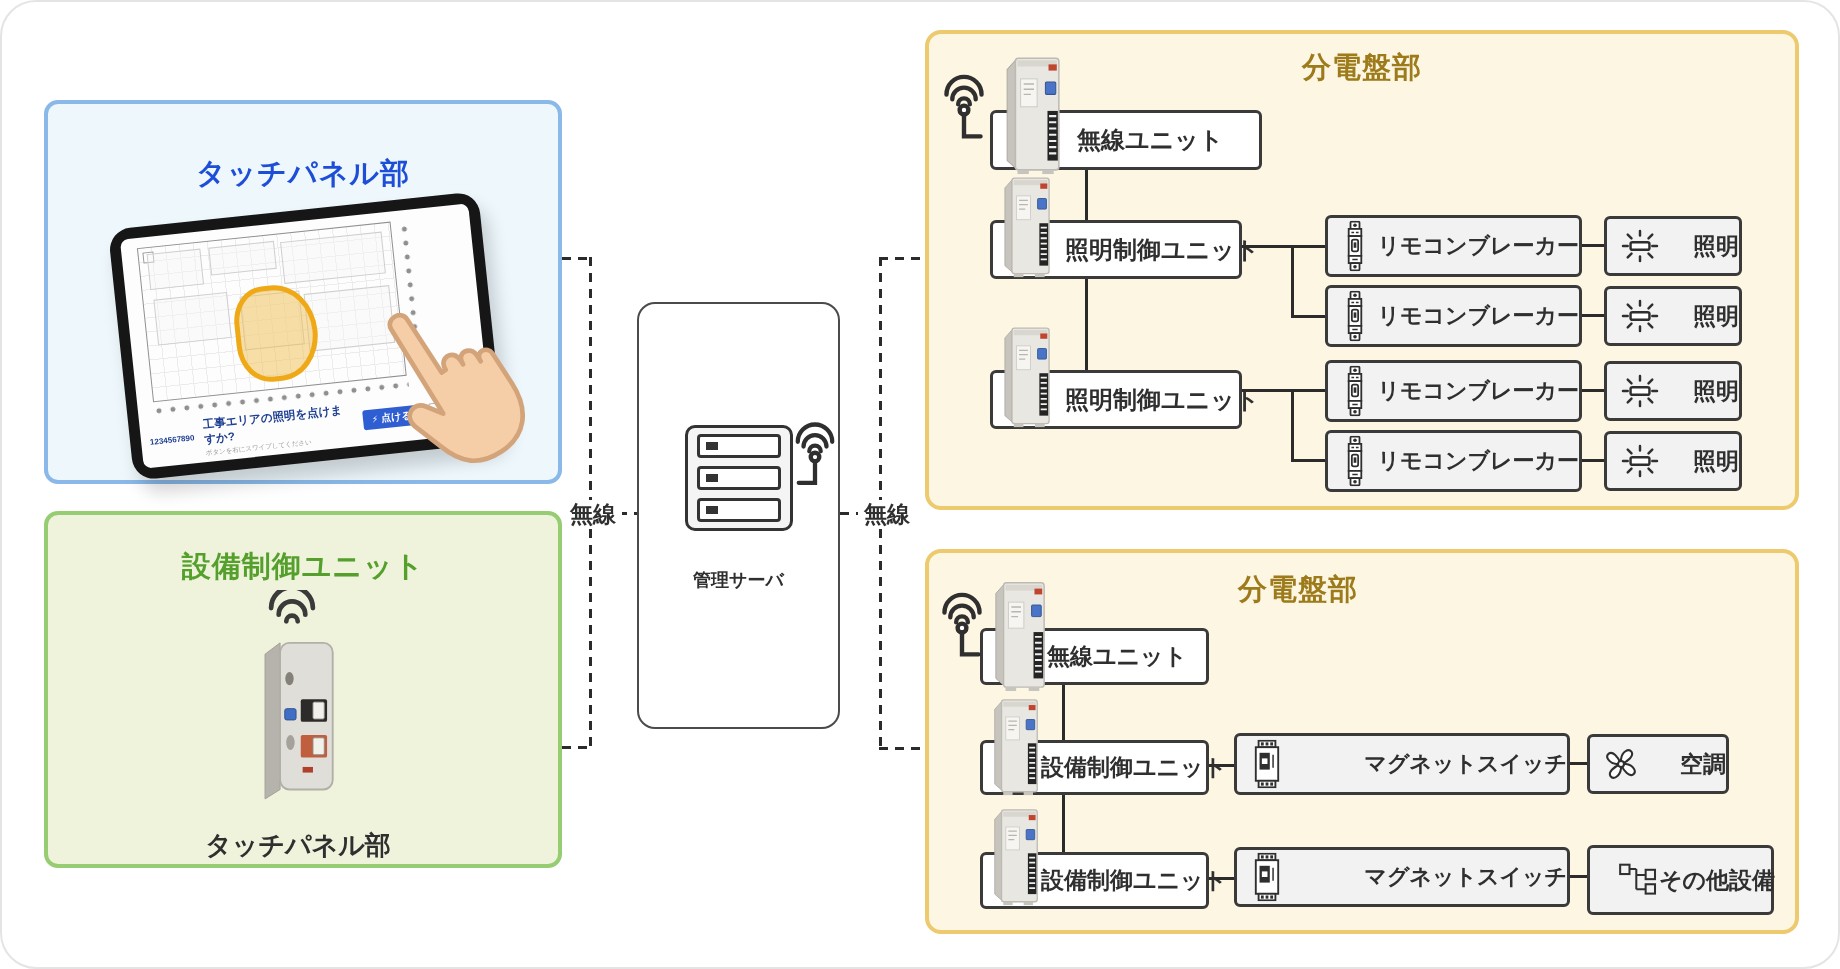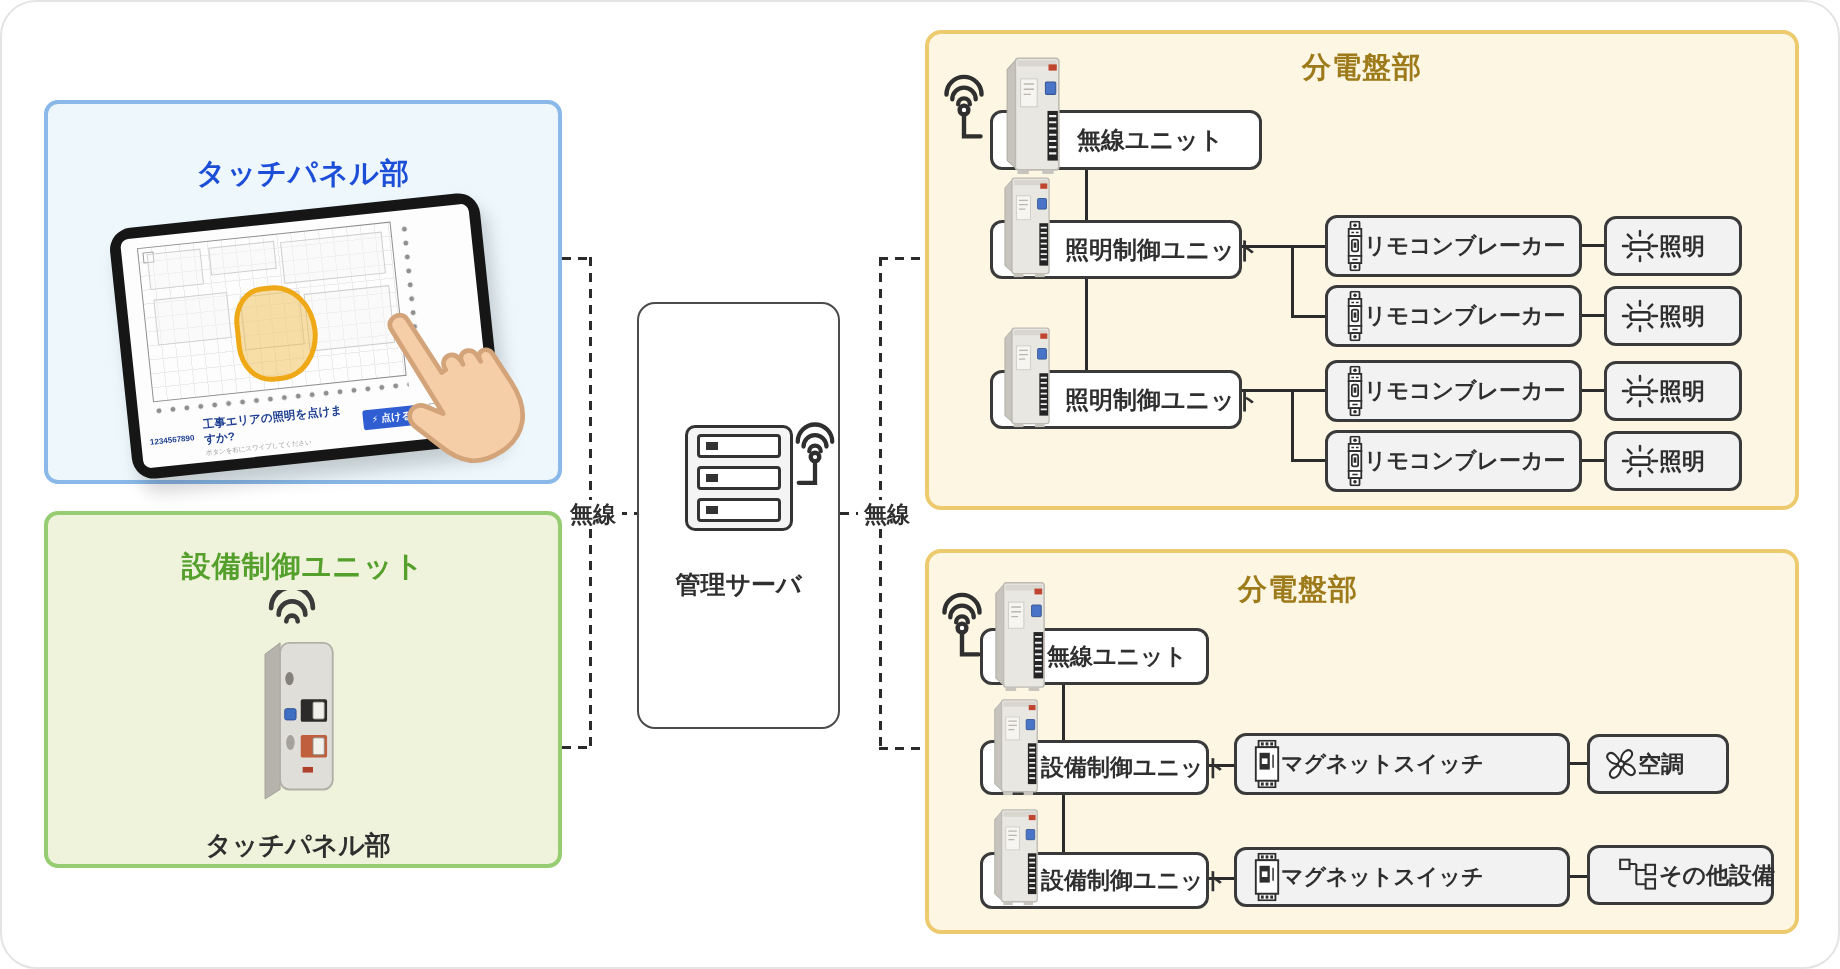--- a/index.html
+++ b/index.html
@@ -13,26 +13,26 @@
   .panel{position:absolute;box-sizing:border-box;z-index:0;}
   .panel.blue{border:4px solid #8ab9e9;background:#edf7fc;border-radius:14px;}
   .panel.green{border:4px solid #97cd72;background:#eff3db;border-radius:14px;}
   .panel.gold{border:4px solid #ecca6d;background:#fdf6e3;border-radius:16px;}
   .ptitle{position:absolute;font-weight:bold;font-size:29px;text-align:center;z-index:2;white-space:nowrap;letter-spacing:1px;}
   .ptitle.blue{color:#1d4ed8;}
   .ptitle.green{color:#55a02c;}
   .ptitle.gold{color:#9d7b1b;}
   
   .wbox,.gbox{
-    position:absolute;box-sizing:border-box;border:3px solid #3a3a3a;border-radius:12px;
+    position:absolute;box-sizing:border-box;border:3px solid #3a3a3a;border-radius:6px;
     display:flex;align-items:center;font-weight:bold;color:#2f2f2f;z-index:2;white-space:nowrap;
   }
   .wbox{background:#ffffff;}
   .gbox{background:#f2f2f2;}
-  .gbox .lbl{flex:1;text-align:left;}
+  .gbox .lbl{flex:1;text-align:right;}
   
   .lh{position:absolute;height:3px;background:#2b2b2b;z-index:1;}
   .lv{position:absolute;width:3px;background:#2b2b2b;z-index:1;}
   .dh{position:absolute;height:3px;z-index:1;
       background:repeating-linear-gradient(90deg,#2b2b2b 0 9px,transparent 9px 16px);}
   .dv{position:absolute;width:3px;z-index:1;
       background:repeating-linear-gradient(180deg,#2b2b2b 0 9px,transparent 9px 16px);}
   .linklbl{position:absolute;z-index:2;background:#fff;font-weight:bold;font-size:23px;
       display:flex;align-items:center;justify-content:center;}
   
@@ -41,21 +41,21 @@
   
   #serverbox{position:absolute;left:635px;top:300px;width:203px;height:427px;background:#fff;
      border:2px solid #4b4b4b;border-radius:18px;box-sizing:border-box;z-index:2;}
   .srv{position:absolute;left:683px;top:423px;width:108px;height:106px;background:#f4f4f4;
      border:3px solid #333;border-radius:10px;box-sizing:border-box;z-index:3;padding:6px 9px;
      display:flex;flex-direction:column;justify-content:space-between;}
   .slot{height:24px;background:#fff;border:3px solid #333;border-radius:4px;box-sizing:border-box;
      display:flex;align-items:center;}
   .led{width:12px;height:8px;background:#333;margin-left:6px;}
   .srvlbl{position:absolute;left:635px;top:566px;width:203px;text-align:center;
-     font-weight:bold;font-size:25px;z-index:3;}
+     font-weight:bold;font-size:18px;z-index:3;}
   
   .tablet{position:absolute;left:118px;top:208px;width:372px;height:252px;background:#161616;
      border-radius:22px;transform:rotate(-6deg);z-index:2;box-shadow:6px 14px 18px rgba(0,0,0,.18);}
   .screen{position:absolute;left:11px;top:11px;right:11px;bottom:11px;background:#fdfdfd;border-radius:8px;overflow:hidden;}
   .plan{position:absolute;left:16px;top:10px;width:255px;height:155px;border:1.5px solid #909090;box-sizing:border-box;
      background-image:repeating-linear-gradient(0deg,transparent 0 13px,#ececec 13px 14px),
                       repeating-linear-gradient(90deg,transparent 0 13px,#ececec 13px 14px);}
   .room{position:absolute;border:1px solid #cfcfcf;background:rgba(246,246,246,.45);}
   .blob{position:absolute;left:88px;top:50px;width:72px;height:86px;border:5px solid #efa816;
      background:rgba(242,190,80,.5);border-radius:42% 58% 55% 45%;}
@@ -421,21 +421,21 @@
 
     <div class="lh" style="left:1568px;top:760px;width:17px;"></div>
     <div class="lh" style="left:1568px;top:873px;width:17px;"></div>
 
     <div class="gbox" style="left:1585px;top:732px;width:142px;height:60px;padding-left:14px;font-size:23px;">
       <svg class="icon" style="width:34px;height:34px;" viewBox="0 0 36 36">
           <use href="#sym-fan"></use>
         </svg>
       <span class="lbl">空調</span>
     </div>
-    <div class="gbox" style="left:1585px;top:843px;width:187px;height:60px;padding-left:27px;font-size:23px;">
+    <div class="gbox" style="left:1585px;top:843px;width:187px;height:70px;padding-left:27px;font-size:23px;">
       <svg class="icon" style="width:42px;height:34px;" viewBox="0 0 46 40">
           <use href="#sym-network"></use>
         </svg>
       <span class="lbl">その他設備</span>
     </div>
   </div>
 
 </div>
 
 </body></html>

